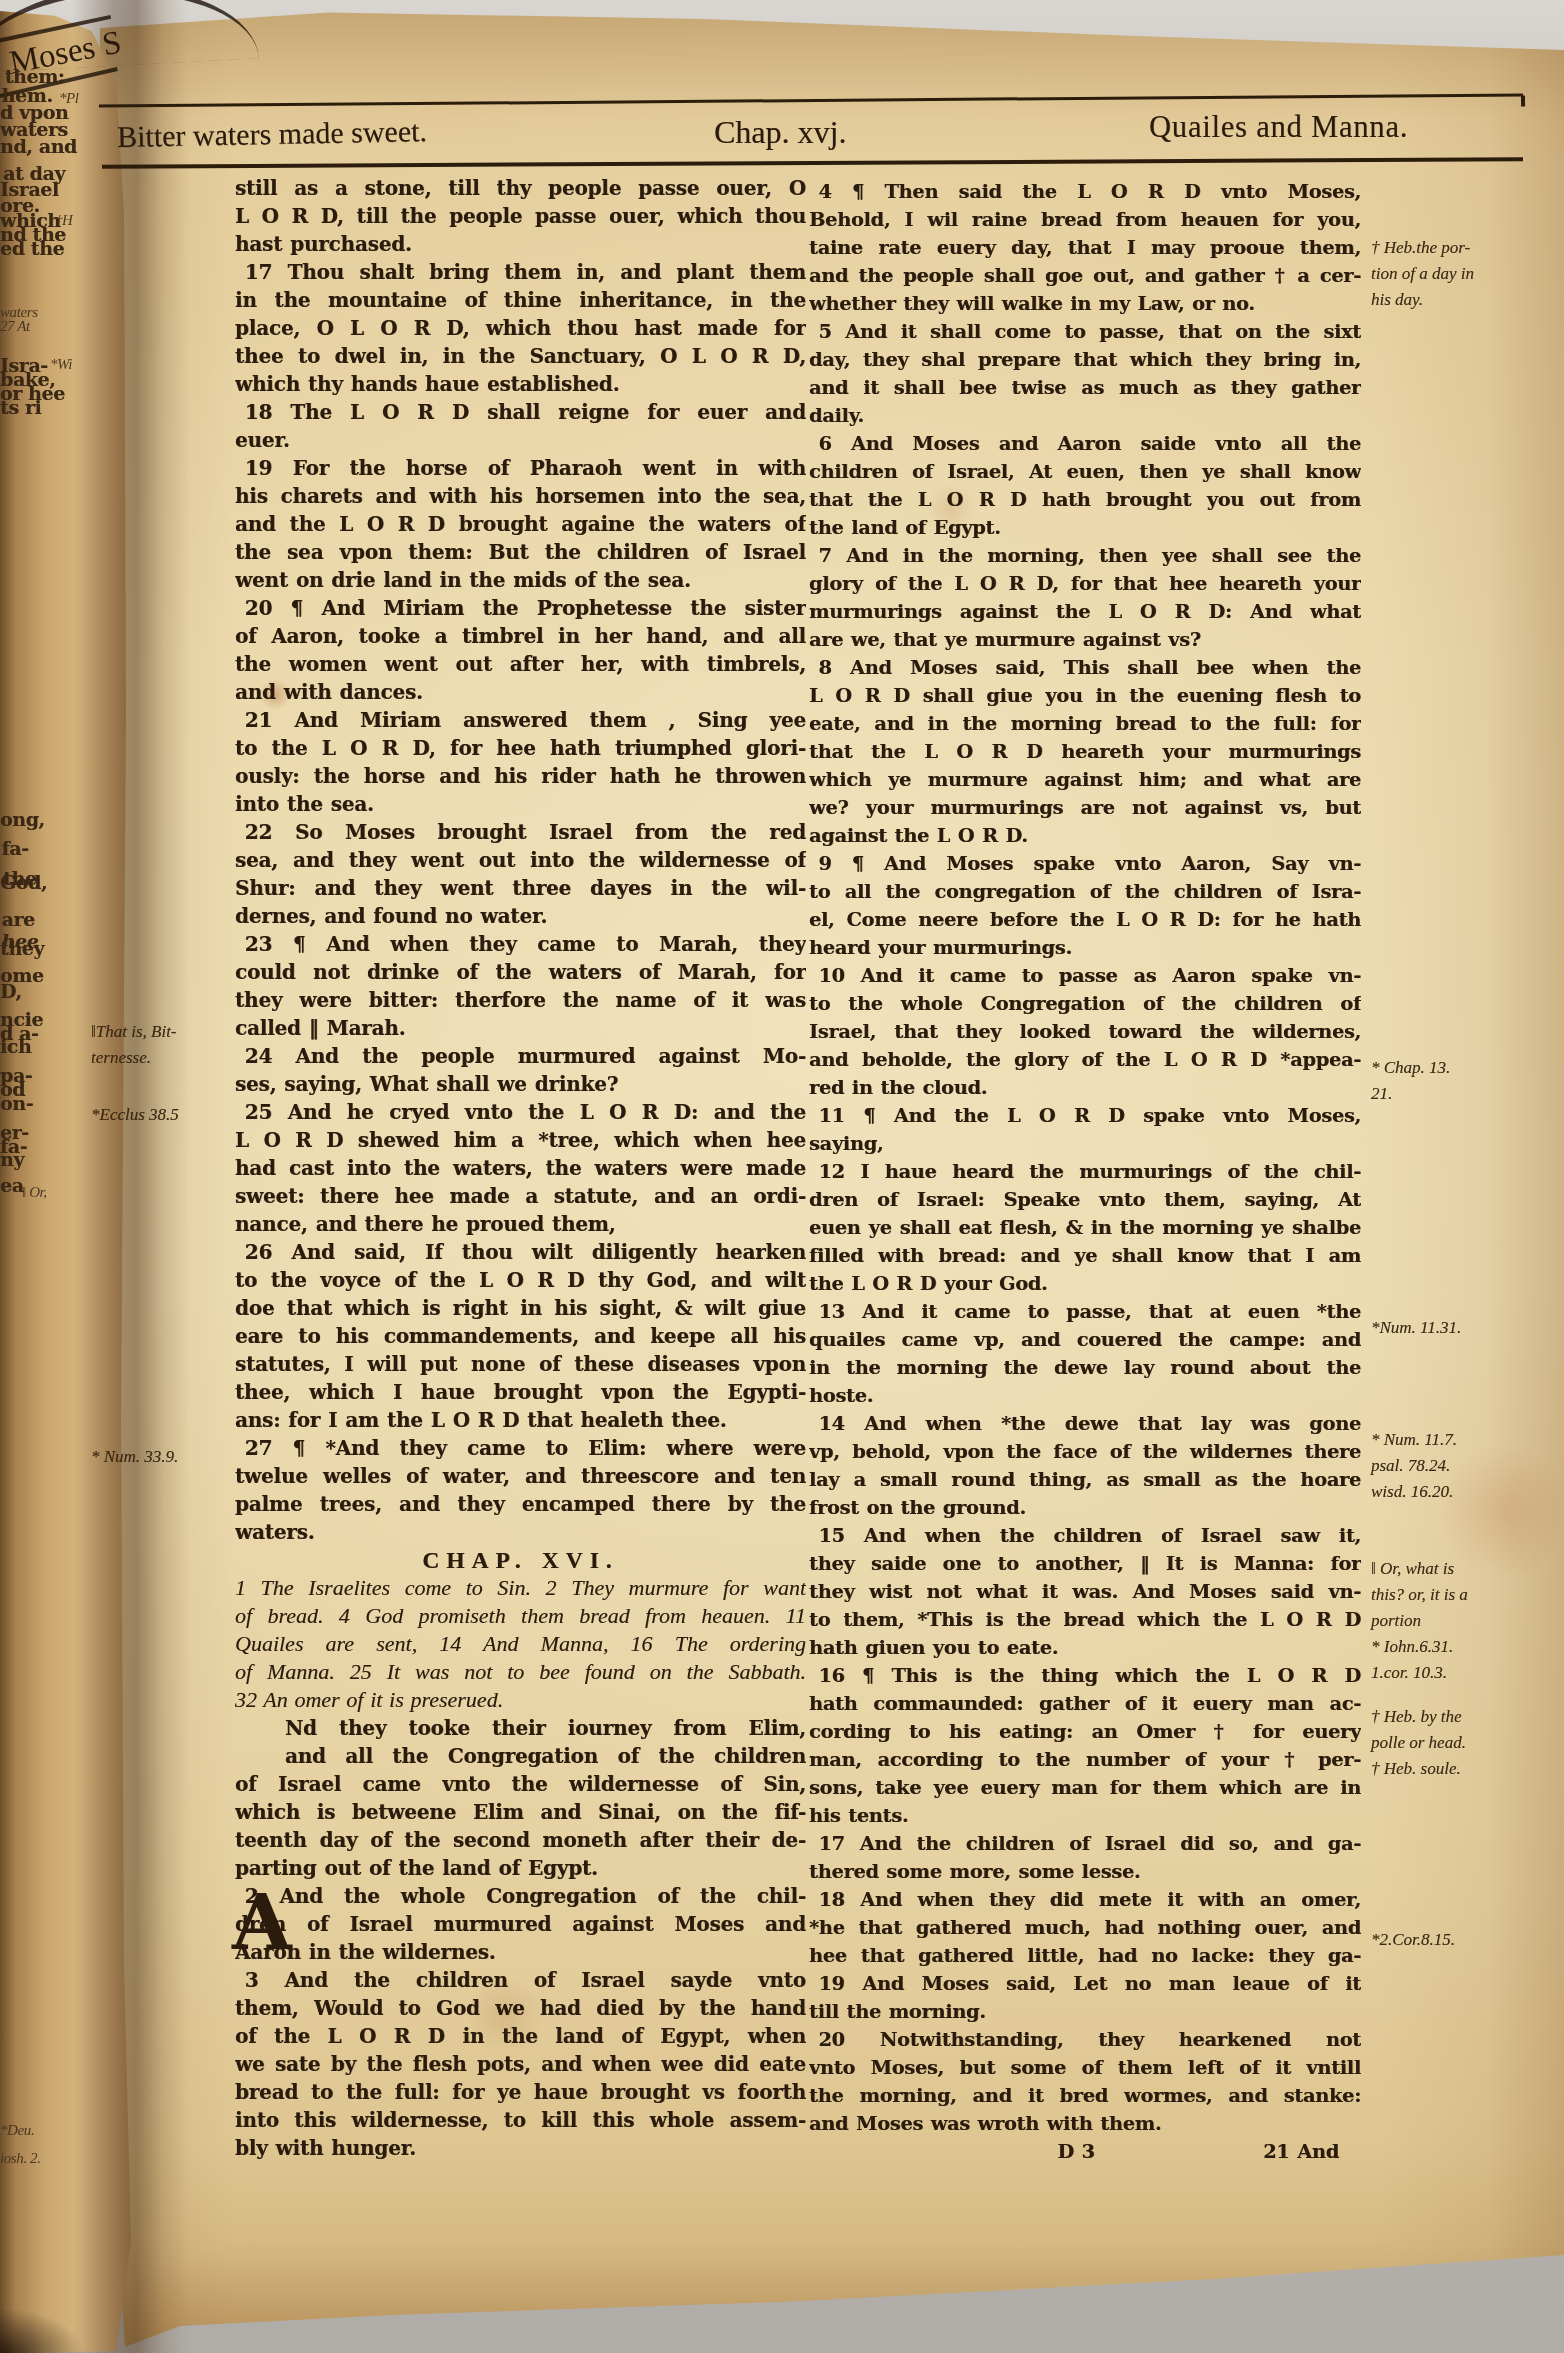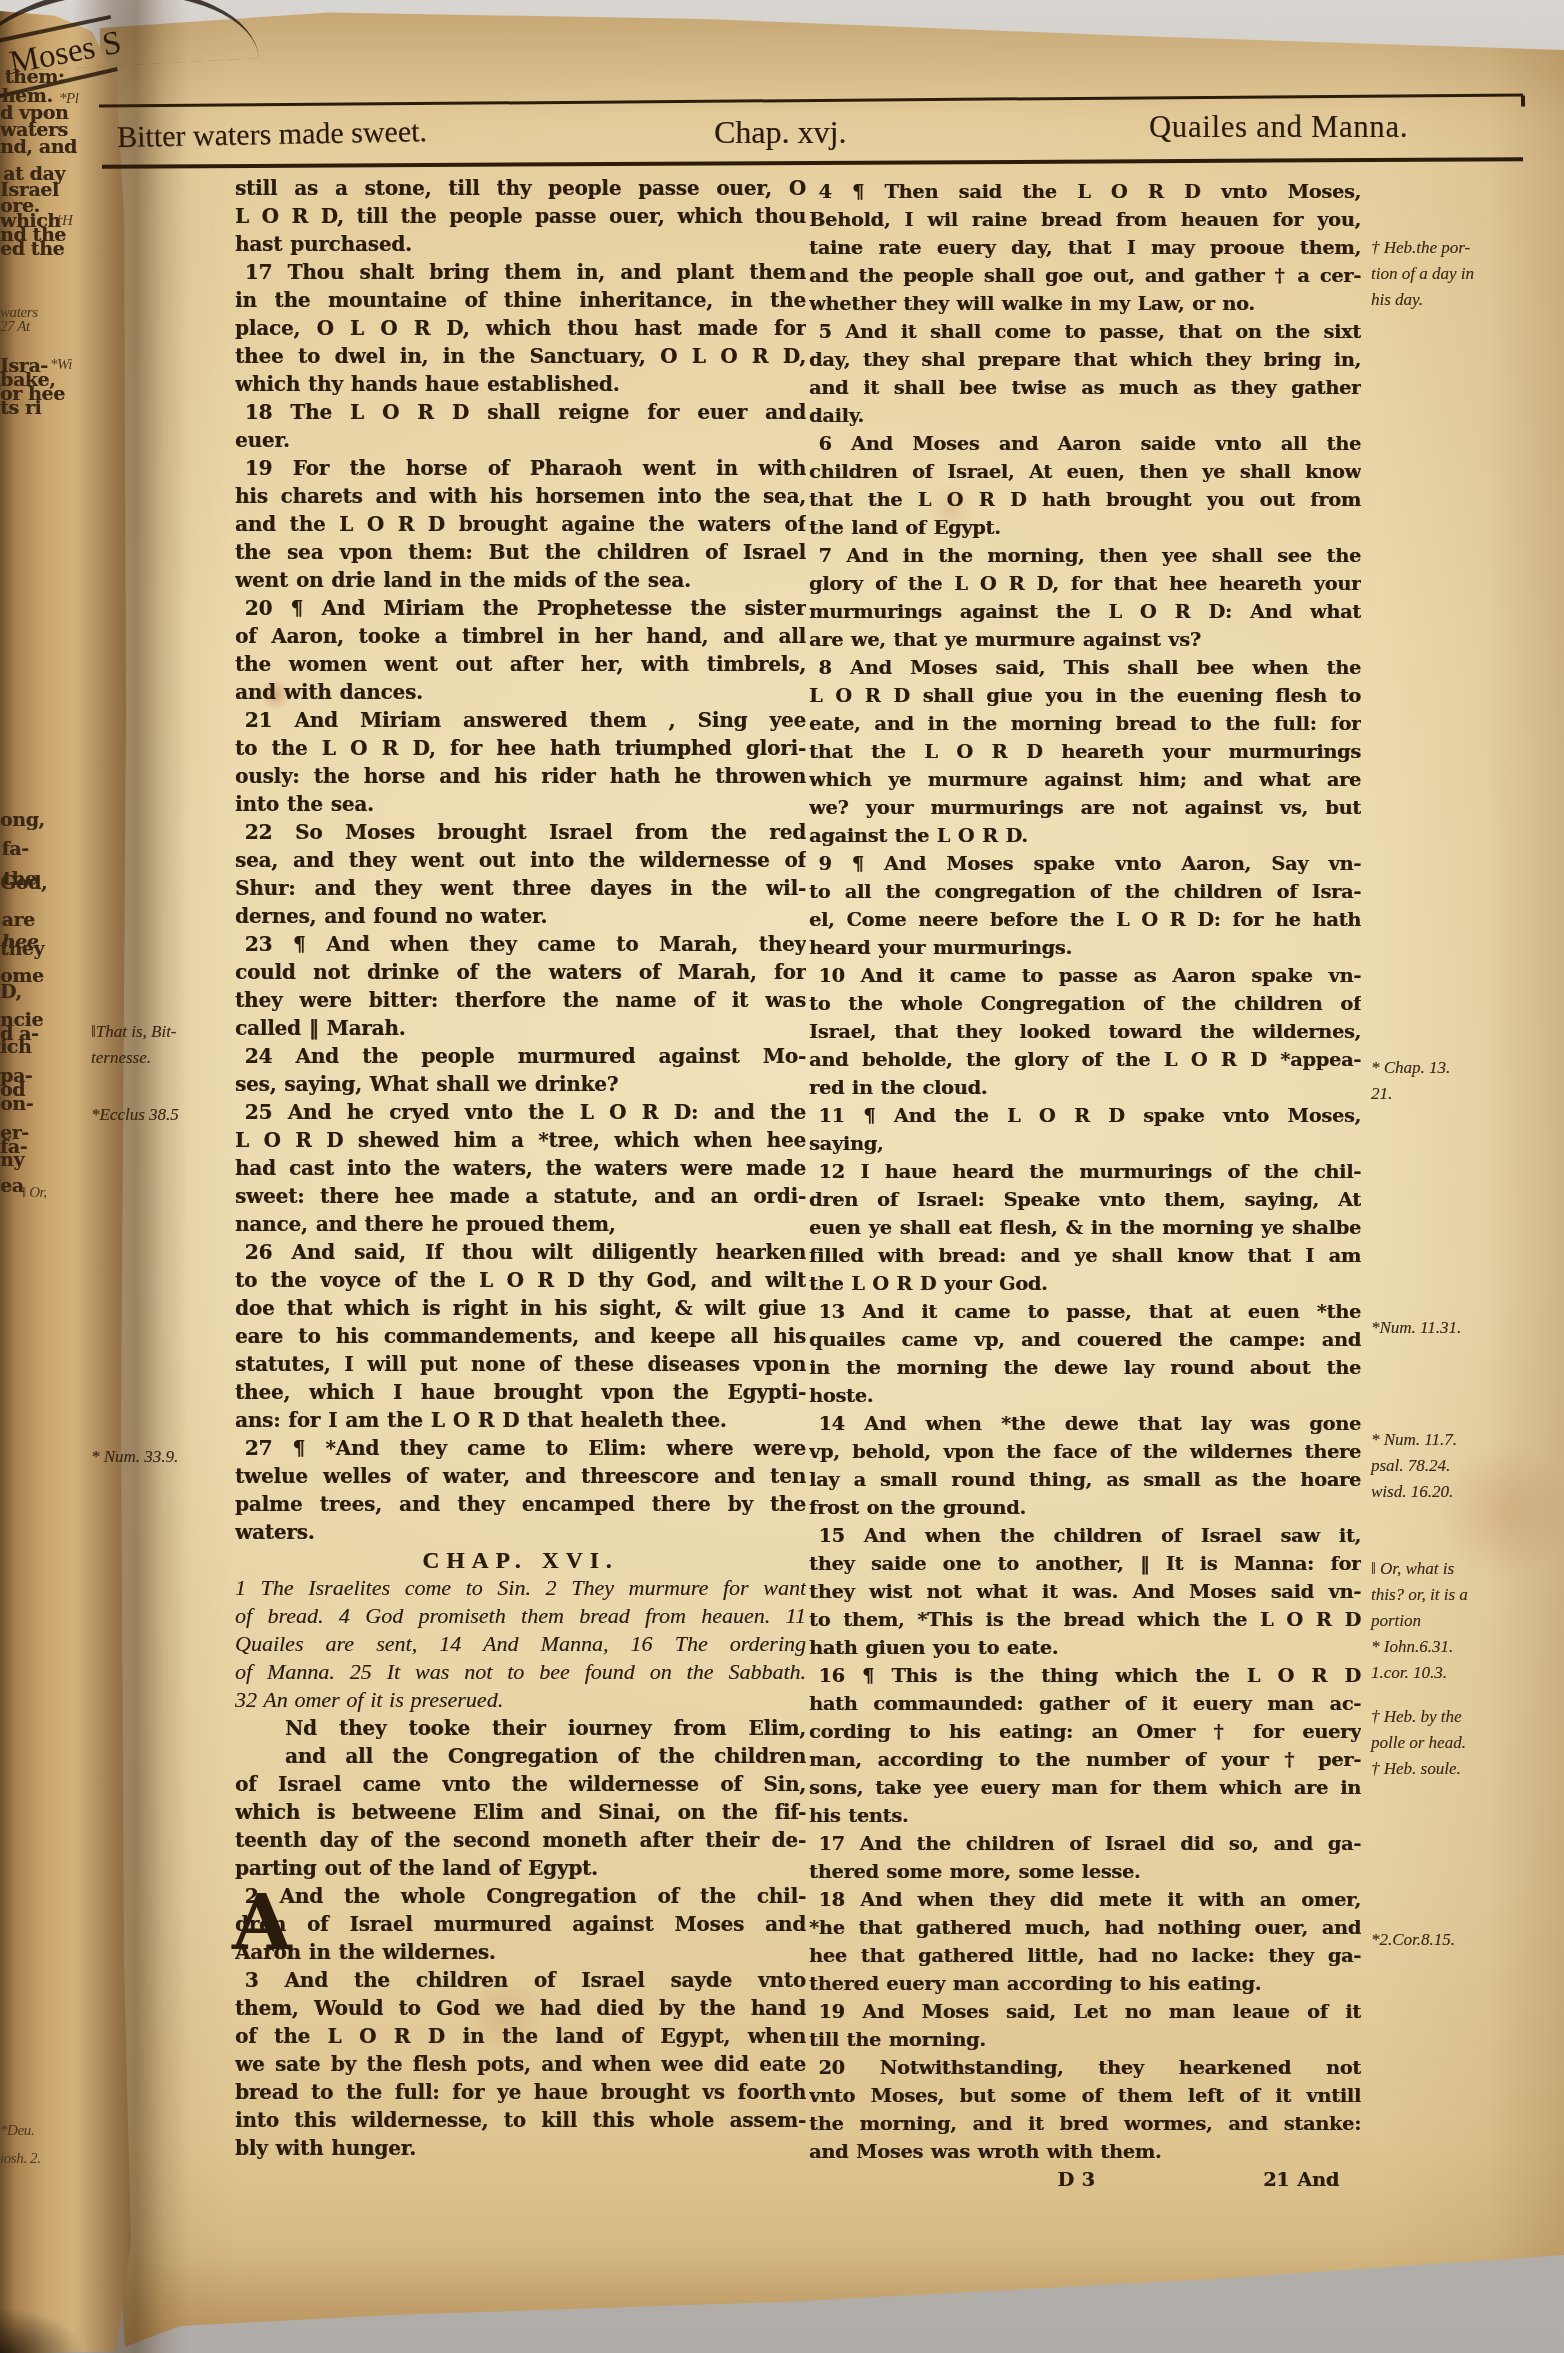--- a/index.html
+++ b/index.html
@@ -291,21 +291,20 @@
         <div class="ln n">hath commaunded: gather of it euery man ac-</div>
         <div class="ln n">cording to his eating: an Omer † for euery</div>
         <div class="ln n">man, according to the number of your † per-</div>
         <div class="ln n">sons, take yee euery man for them which are in</div>
         <div class="ln e">his tents.</div>
         <div class="ln n"> 17 And the children of Israel did so, and ga-</div>
         <div class="ln e">thered some more, some lesse.</div>
         <div class="ln n"> 18 And when they did mete it with an omer,</div>
         <div class="ln n">*he that gathered much, had nothing ouer, and</div>
         <div class="ln n">hee that gathered little, had no lacke: they ga-</div>
-        <div class="ln e">thered euery man according to his eating.</div>
         <div class="ln n"> 19 And Moses said, Let no man leaue of it</div>
         <div class="ln e">till the morning.</div>
         <div class="ln n"> 20 Notwithstanding, they hearkened not</div>
         <div class="ln n">vnto Moses, but some of them left of it vntill</div>
         <div class="ln n">the morning, and it bred wormes, and stanke:</div>
         <div class="ln e">and Moses was wroth with them.</div>
         <div class="ln g">
           <span class="sig1">D 3</span>
           <span class="sig2">21 And</span>
         </div>

